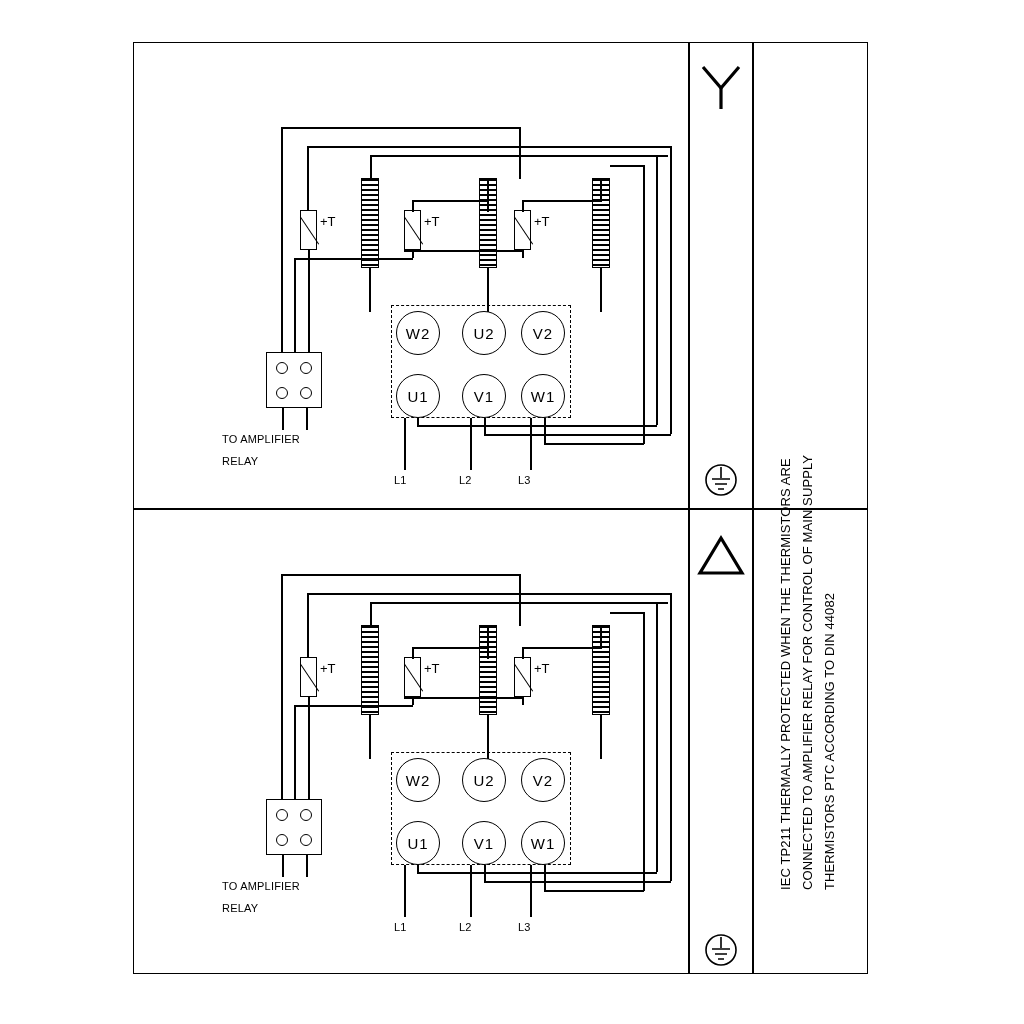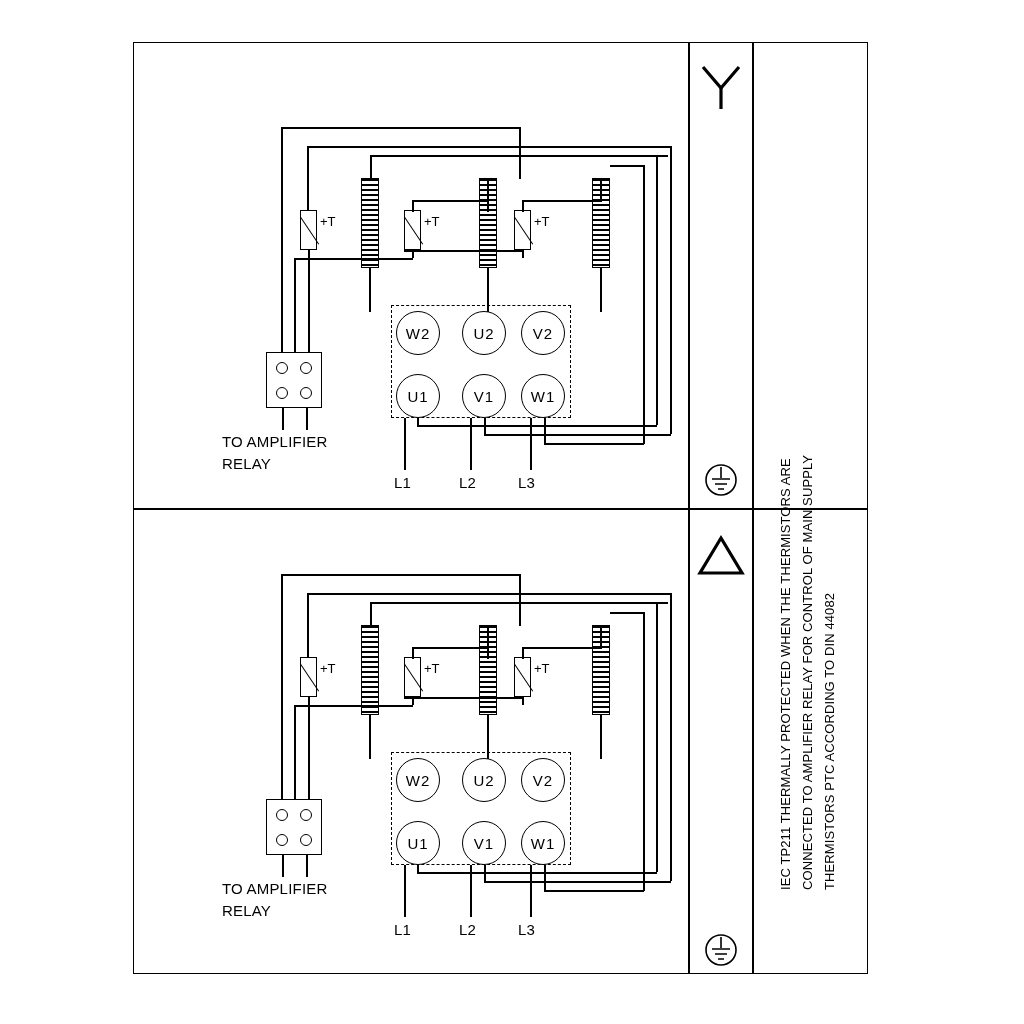--- a/index.html
+++ b/index.html
@@ -2,21 +2,21 @@
 <html><head>
 <meta charset="utf-8">
 <style>
   html,body{margin:0;padding:0;background:#ffffff;}
   body{width:1024px;height:1024px;font-family:"Liberation Sans",sans-serif;color:#000;}
   #sheet{position:relative;width:1024px;height:1024px;}
   .ln{position:absolute;background:#000;}
   .h{height:1.6px;}
   .v{width:1.6px;}
   .frame{position:absolute;border:1.6px solid #000;box-sizing:border-box;}
-  .lbl{position:absolute;font-size:15px;letter-spacing:.2px;white-space:nowrap;}
+  .lbl{position:absolute;font-size:11px;letter-spacing:.2px;white-space:nowrap;}
   .term{position:absolute;width:44px;height:44px;border:1.6px solid #000;border-radius:50%;
         box-sizing:border-box;background:#fff;display:flex;align-items:center;justify-content:center;
         font-size:15px;letter-spacing:1px;}
   .dashbox{position:absolute;border:1.4px dashed #000;box-sizing:border-box;}
   .coil{position:absolute;width:18px;height:90px;border:1.5px solid #000;box-sizing:border-box;background:
         repeating-linear-gradient(to bottom,#000 0 2px,#fff 2px 5px);}
   .ptc{position:absolute;width:17px;height:40px;border:1.5px solid #000;box-sizing:border-box;background:#fff;}
   .ptc:after{content:"";position:absolute;left:-7px;top:-7px;width:33px;height:0;border-top:1.5px solid #000;
         transform:rotate(56deg);transform-origin:center;top:19px;left:-8px;}
   .plus{position:absolute;font-size:13px;}

